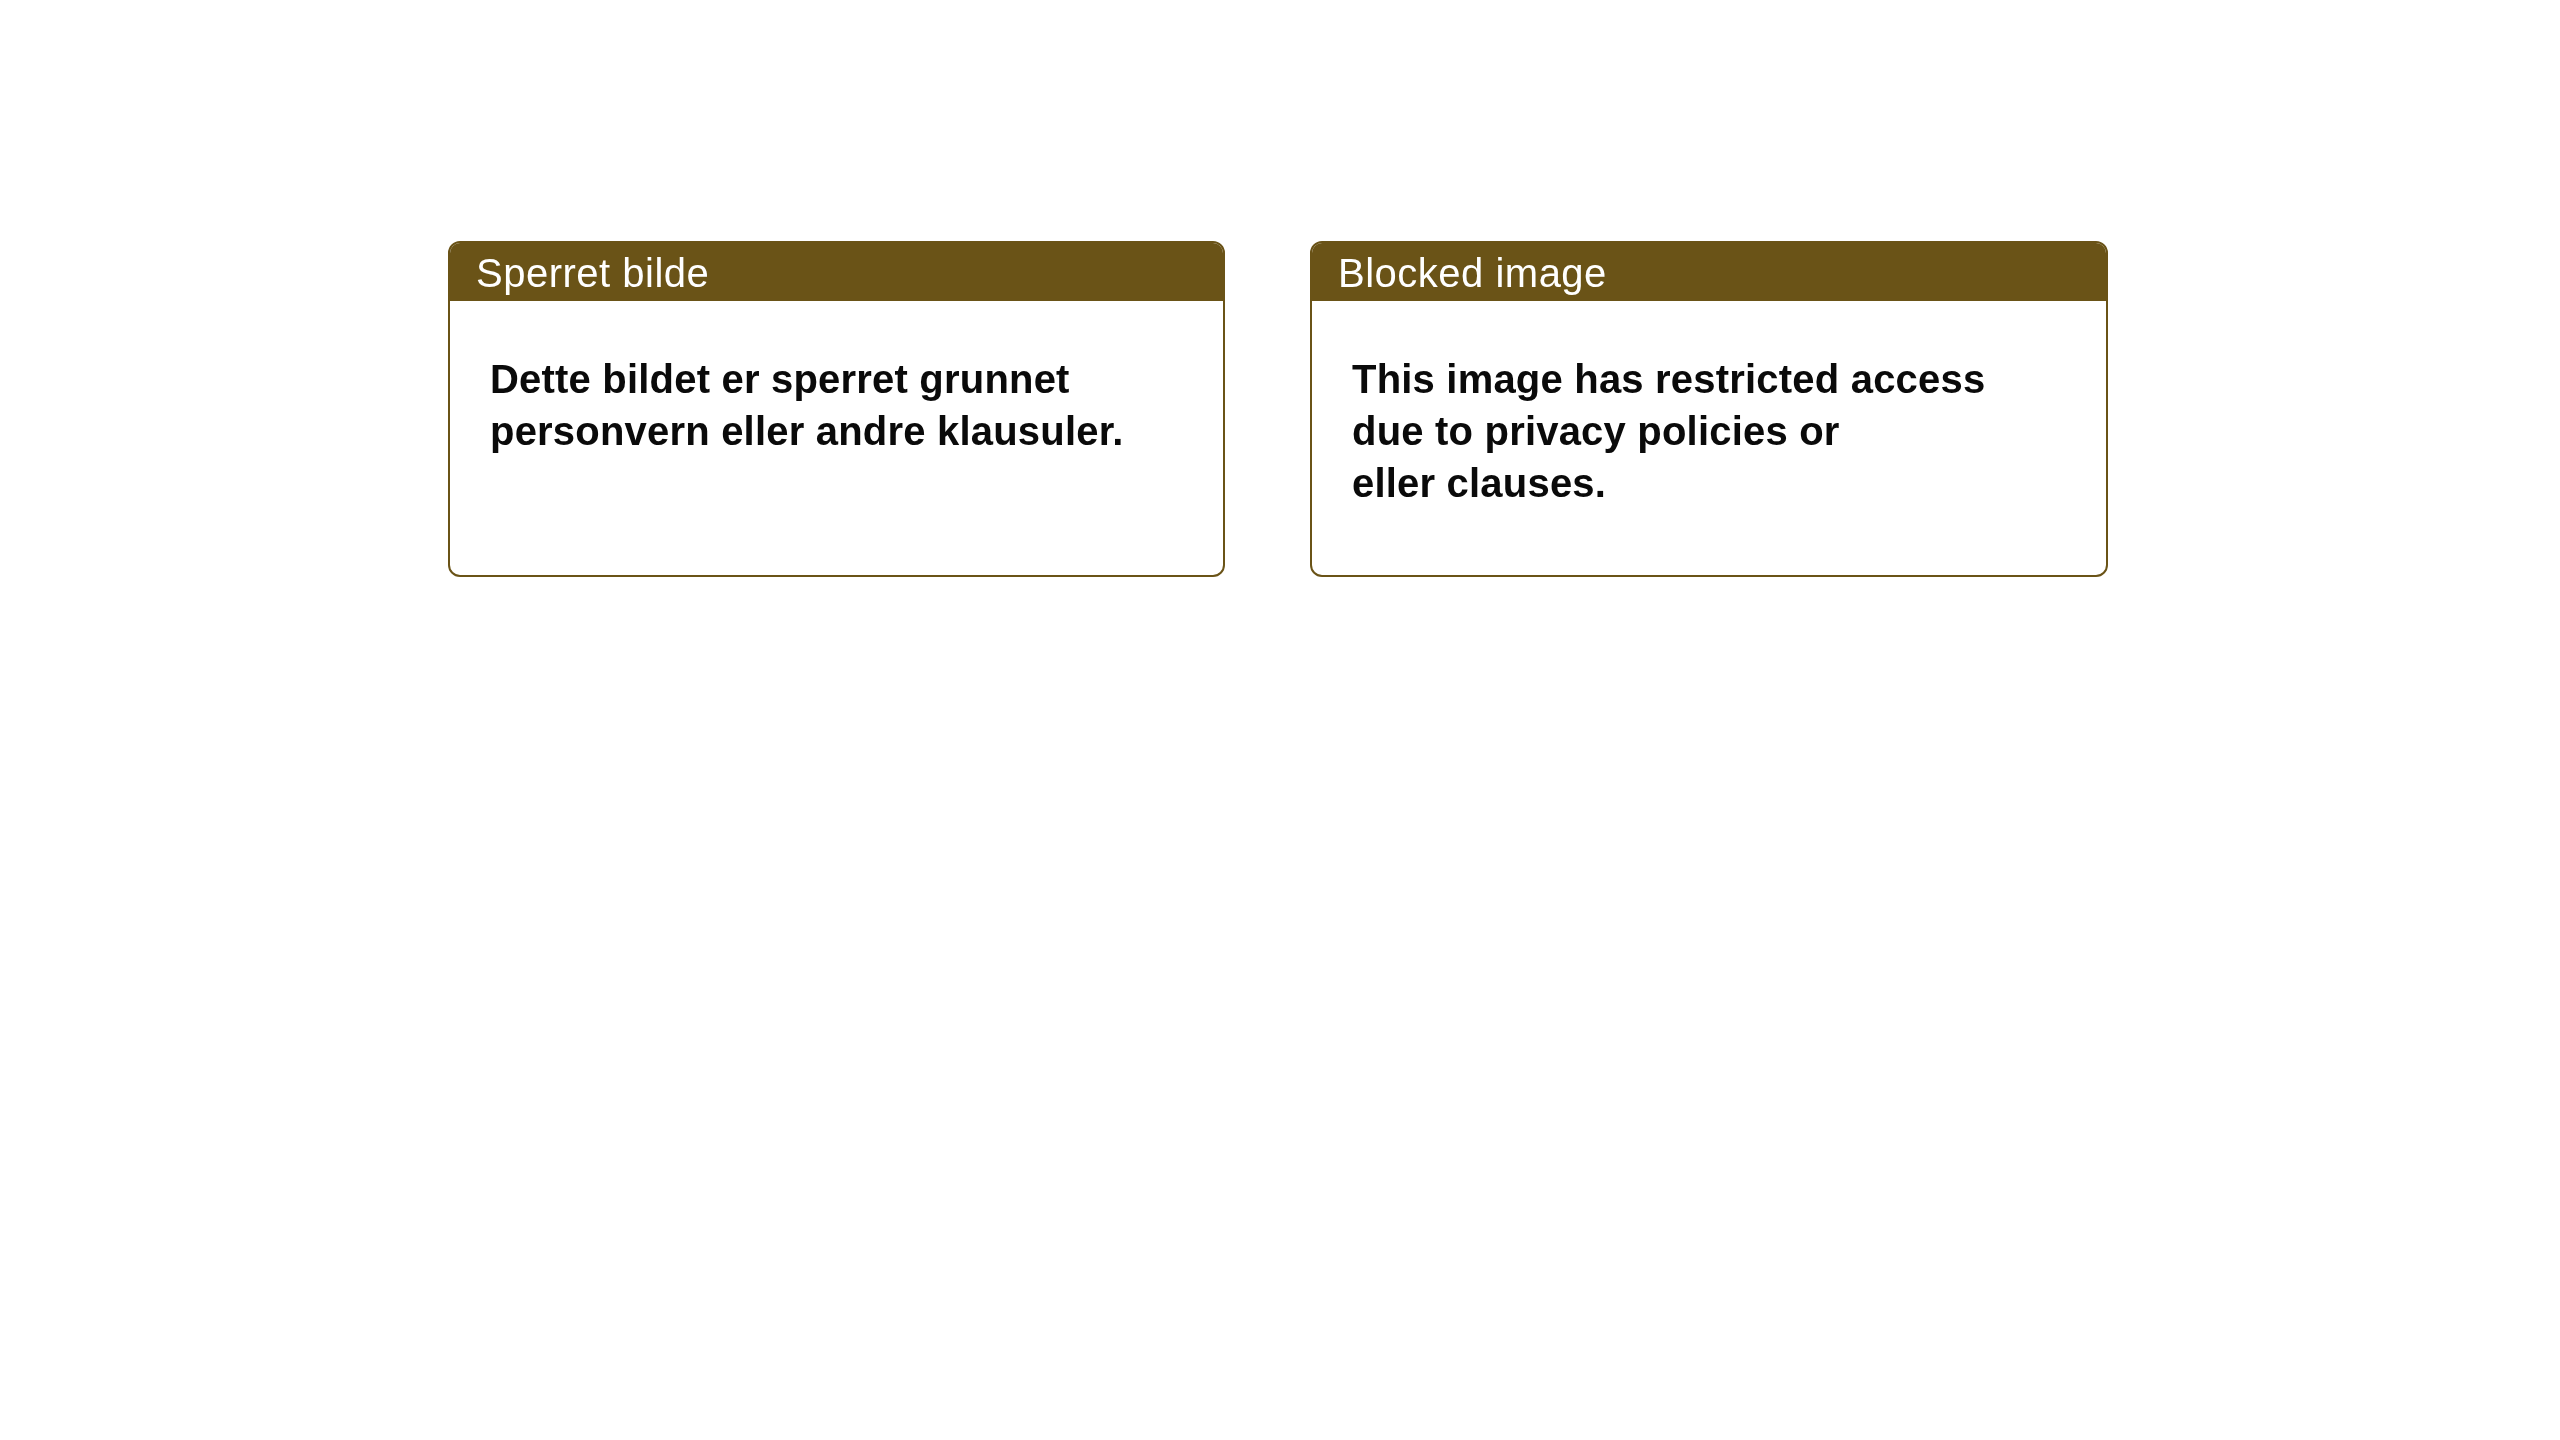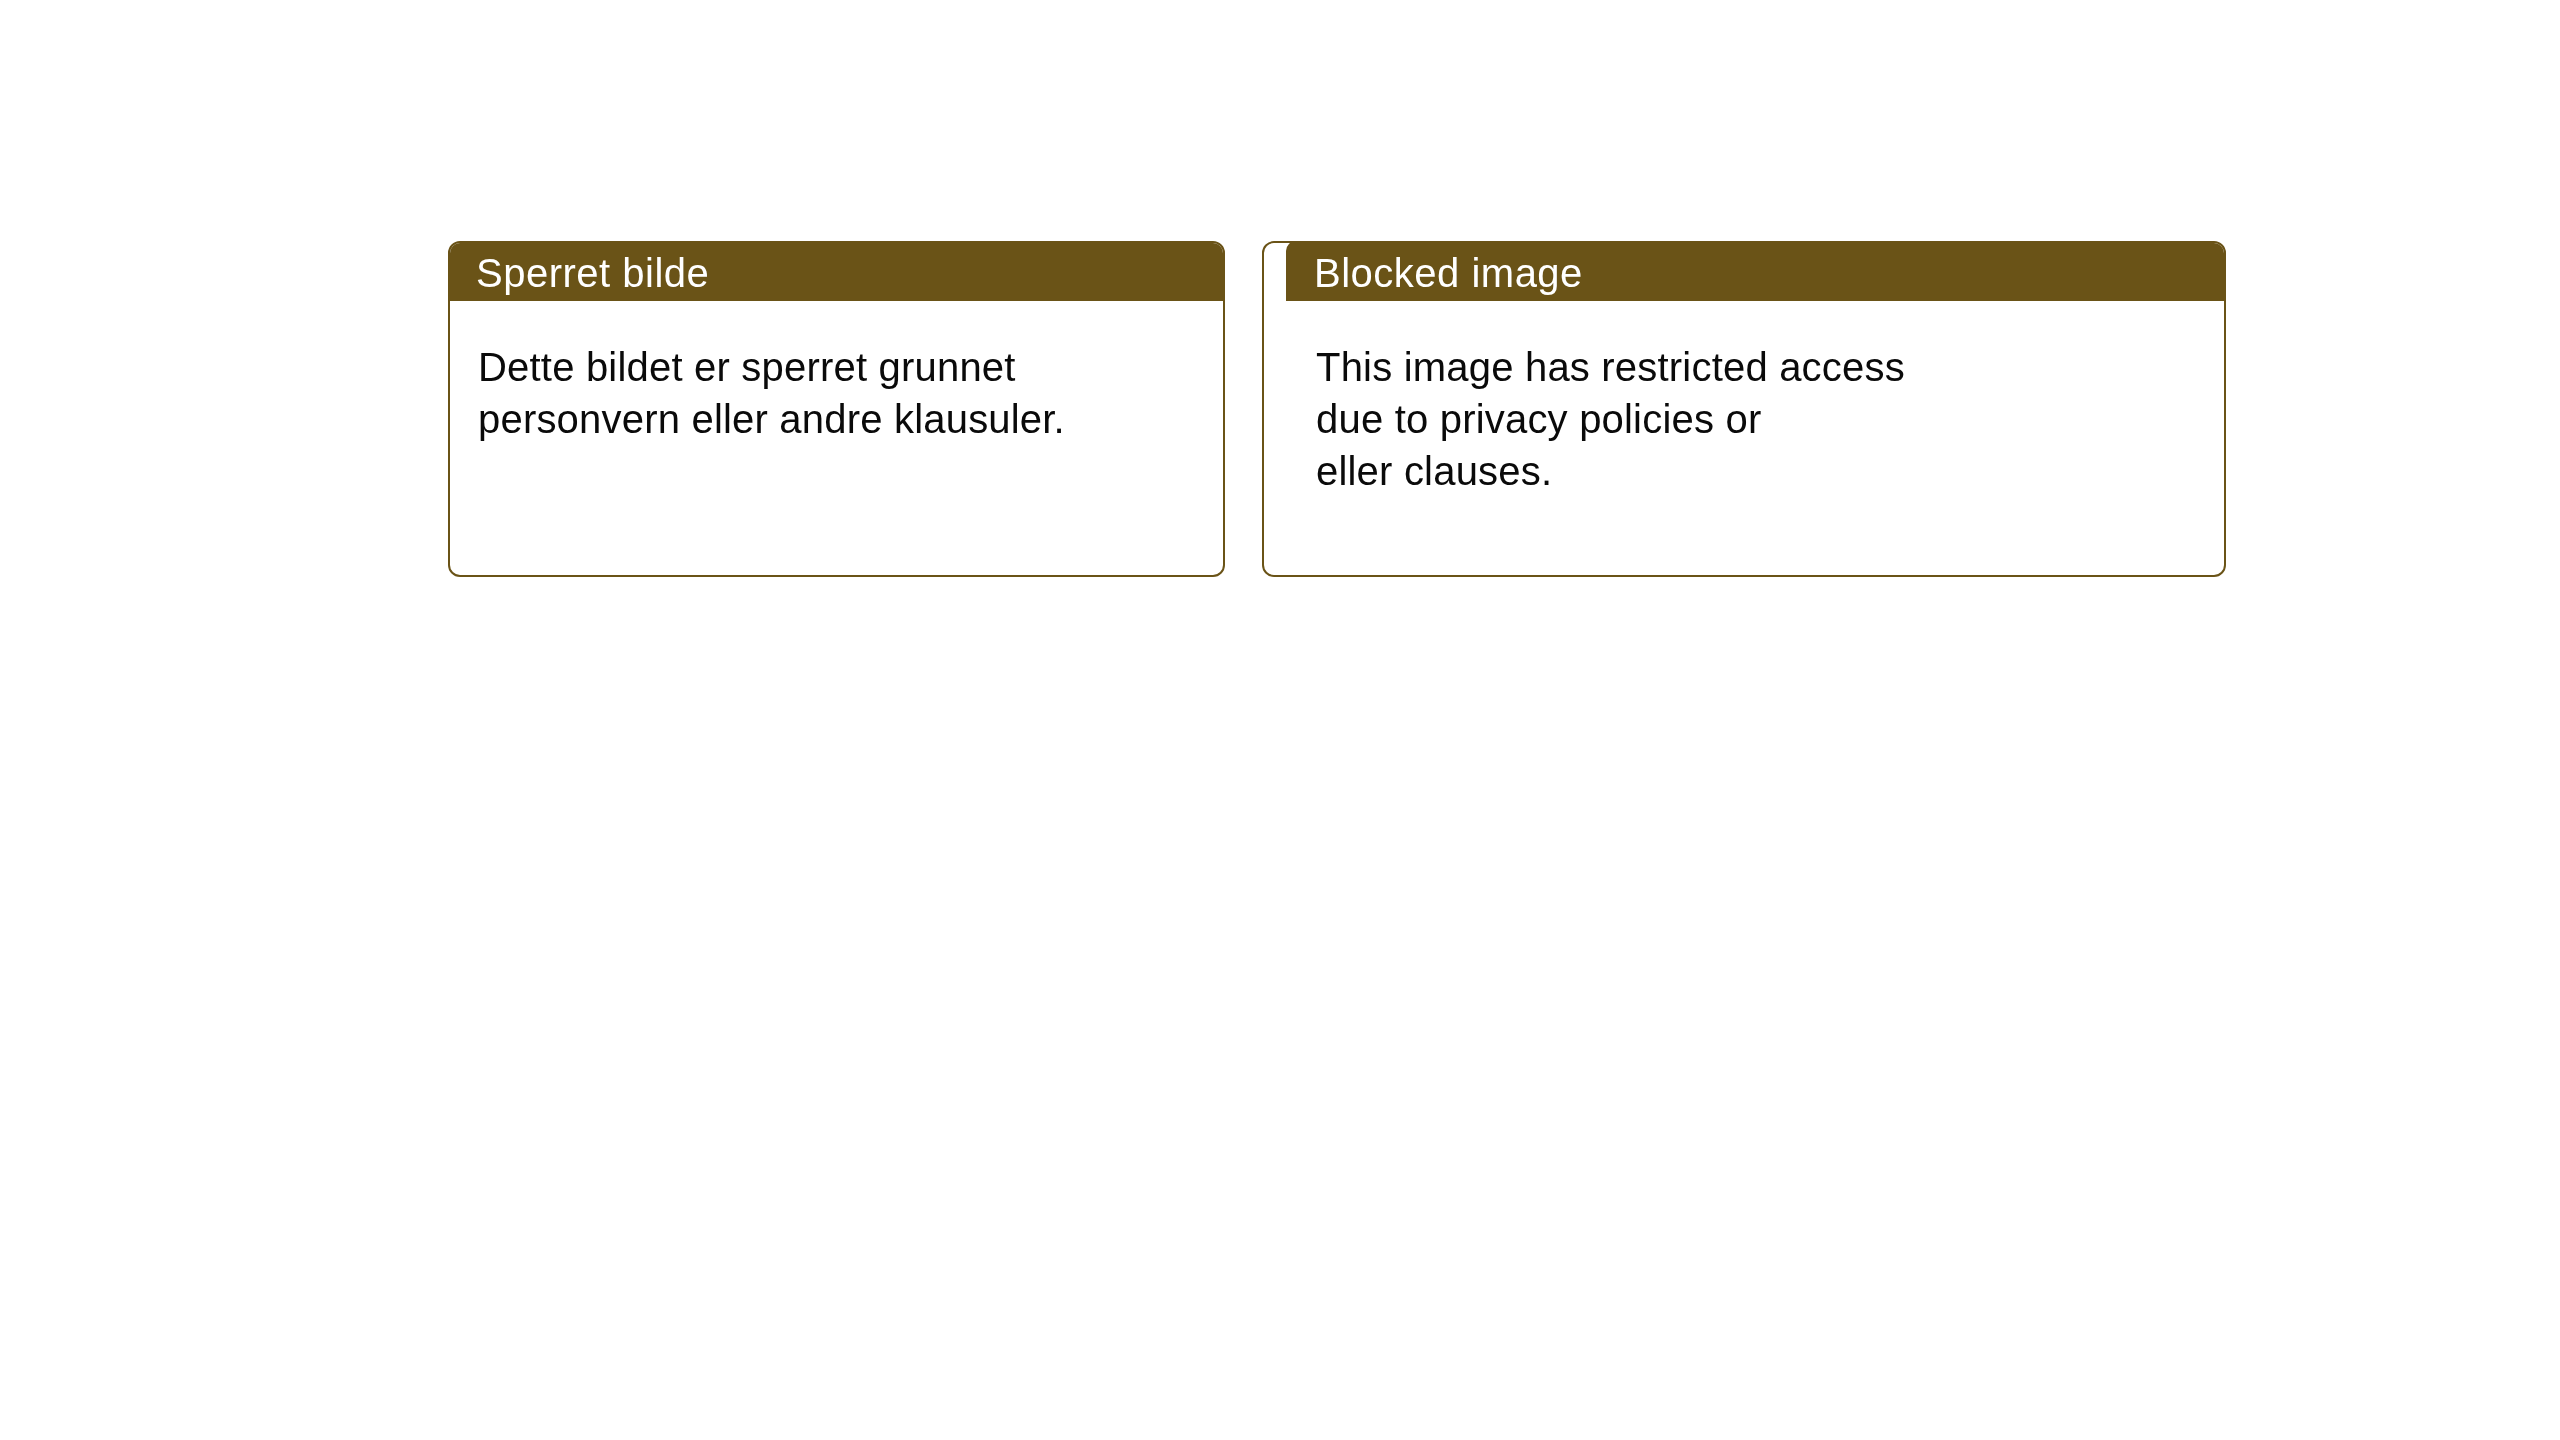--- a/index.html
+++ b/index.html
@@ -22,23 +22,22 @@
     border: 2px solid var(--card-border, #6a5317);
     border-radius: 12px;
     background: var(--card-body-background, #ffffff);
     overflow: hidden;
   }
   .card-no {
     left: 448px;
     width: 777px;
   }
   .card-en {
-    left: 1262px;
-    width: 964px;
-    padding-left: 24px;
+    left: 1310px;
+    width: 798px;
   }
   .card-header {
     box-sizing: border-box;
     height: 60px;
     margin: -2px -2px 0 -2px; 
     background: var(--card-header-background, #6a5317);
     border-radius: 10px 10px 0 0;
     display: flex;
     align-items: center;
     padding: 4px 0 0 28px;
@@ -46,26 +45,27 @@
   .card-title {
     color: var(--card-title-text, #ffffff);
     font-size: 40px;
     line-height: 1;
     letter-spacing: 0.5px;
   }
   .card-body {
     padding: 40px 28px 0 28px;
   }
   .card-body p {
-    margin: 0;
+    margin: 12px;
     color: var(--card-body-text, #0a0a0a);
     font-size: 40px;
     line-height: 52px;
     white-space: pre-line;
     letter-spacing: 0.2px;
+    font-weight: bold;
   }
 </style>
 </head>
 <body>
 
 <div class="card card-no">
   <div class="card-header">
     <span class="card-title">Sperret bilde</span>
   </div>
   <div class="card-body">

